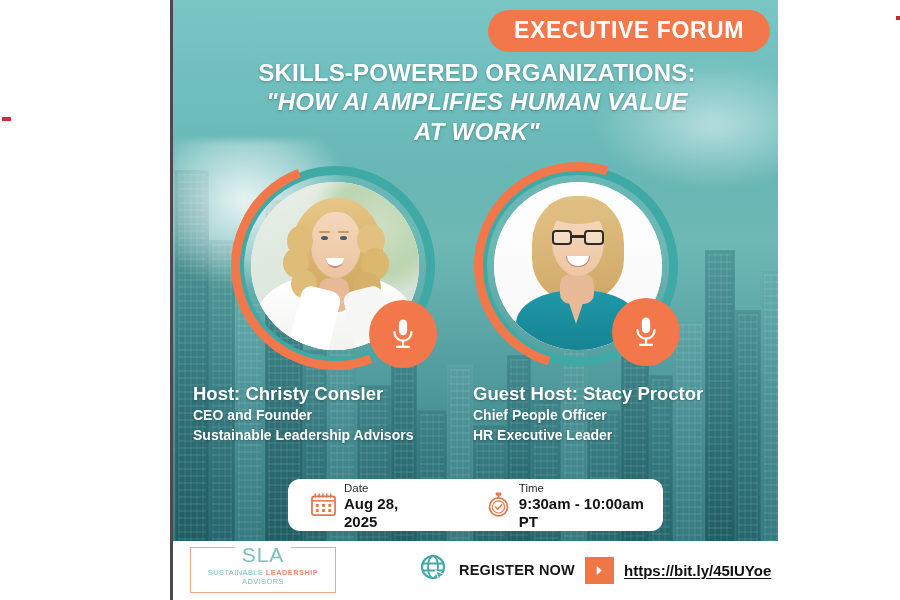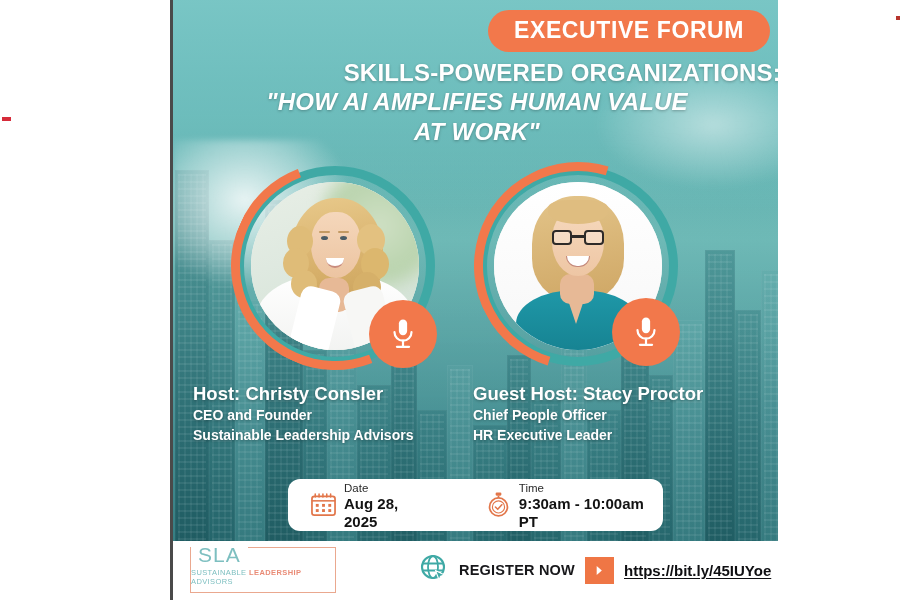--- a/index.html
+++ b/index.html
@@ -76,21 +76,21 @@
     white-space:nowrap;
   }
 
   
   .headline{
     position:absolute;top:58px;left:0;width:608px;text-align:center;
     color:#ffffff;
     text-shadow:0 1px 3px rgba(0,0,0,.28);
   }
   .headline .l1{
-    font-size:24px;font-weight:bold;letter-spacing:.2px;line-height:1.22;text-align:right;
+    font-size:24px;font-weight:bold;letter-spacing:.2px;line-height:1.22;
   }
   .headline .l2{
     font-size:24px;font-weight:bold;font-style:italic;line-height:1.22;letter-spacing:.2px;
   }
 
   
   .speakers{position:absolute;top:166px;left:0;width:608px;height:220px;}
   .sp{position:absolute;width:200px;height:200px;}
   .sp-left{left:62px;top:0;}
   .sp-right{left:305px;top:0;}
@@ -196,21 +196,21 @@
   .info-txt .lbl{font-size:11.5px;color:#2b2b2b;line-height:1.15;}
   .info-txt .val{font-size:15px;font-weight:bold;color:#131313;line-height:1.2;}
 
   
   .footer{
     position:absolute;left:0;bottom:0;width:608px;height:59px;background:#ffffff;
   }
   .sla-logo{
     position:absolute;left:17px;top:6px;width:146px;height:46px;
     border:1.5px solid #eaa88f;box-sizing:border-box;
-    display:flex;flex-direction:column;align-items:flex-start;justify-content:center;
+    display:flex;flex-direction:column;align-items:center;justify-content:center;
     background:#fff;
   }
   .sla-logo .sla{
     font-size:21px;color:#7dbfc0;letter-spacing:1px;line-height:1;
     margin-top:-11px;padding:0 7px;background:#fff;position:relative;
   }
   .sla-logo .l1{font-size:7.5px;letter-spacing:.4px;margin-top:3px;color:#7dbfc0;}
   .sla-logo .l1 b{color:#e98b76;font-weight:bold;}
   .sla-logo .l2{font-size:7.5px;letter-spacing:.4px;color:#7dbfc0;}
 

